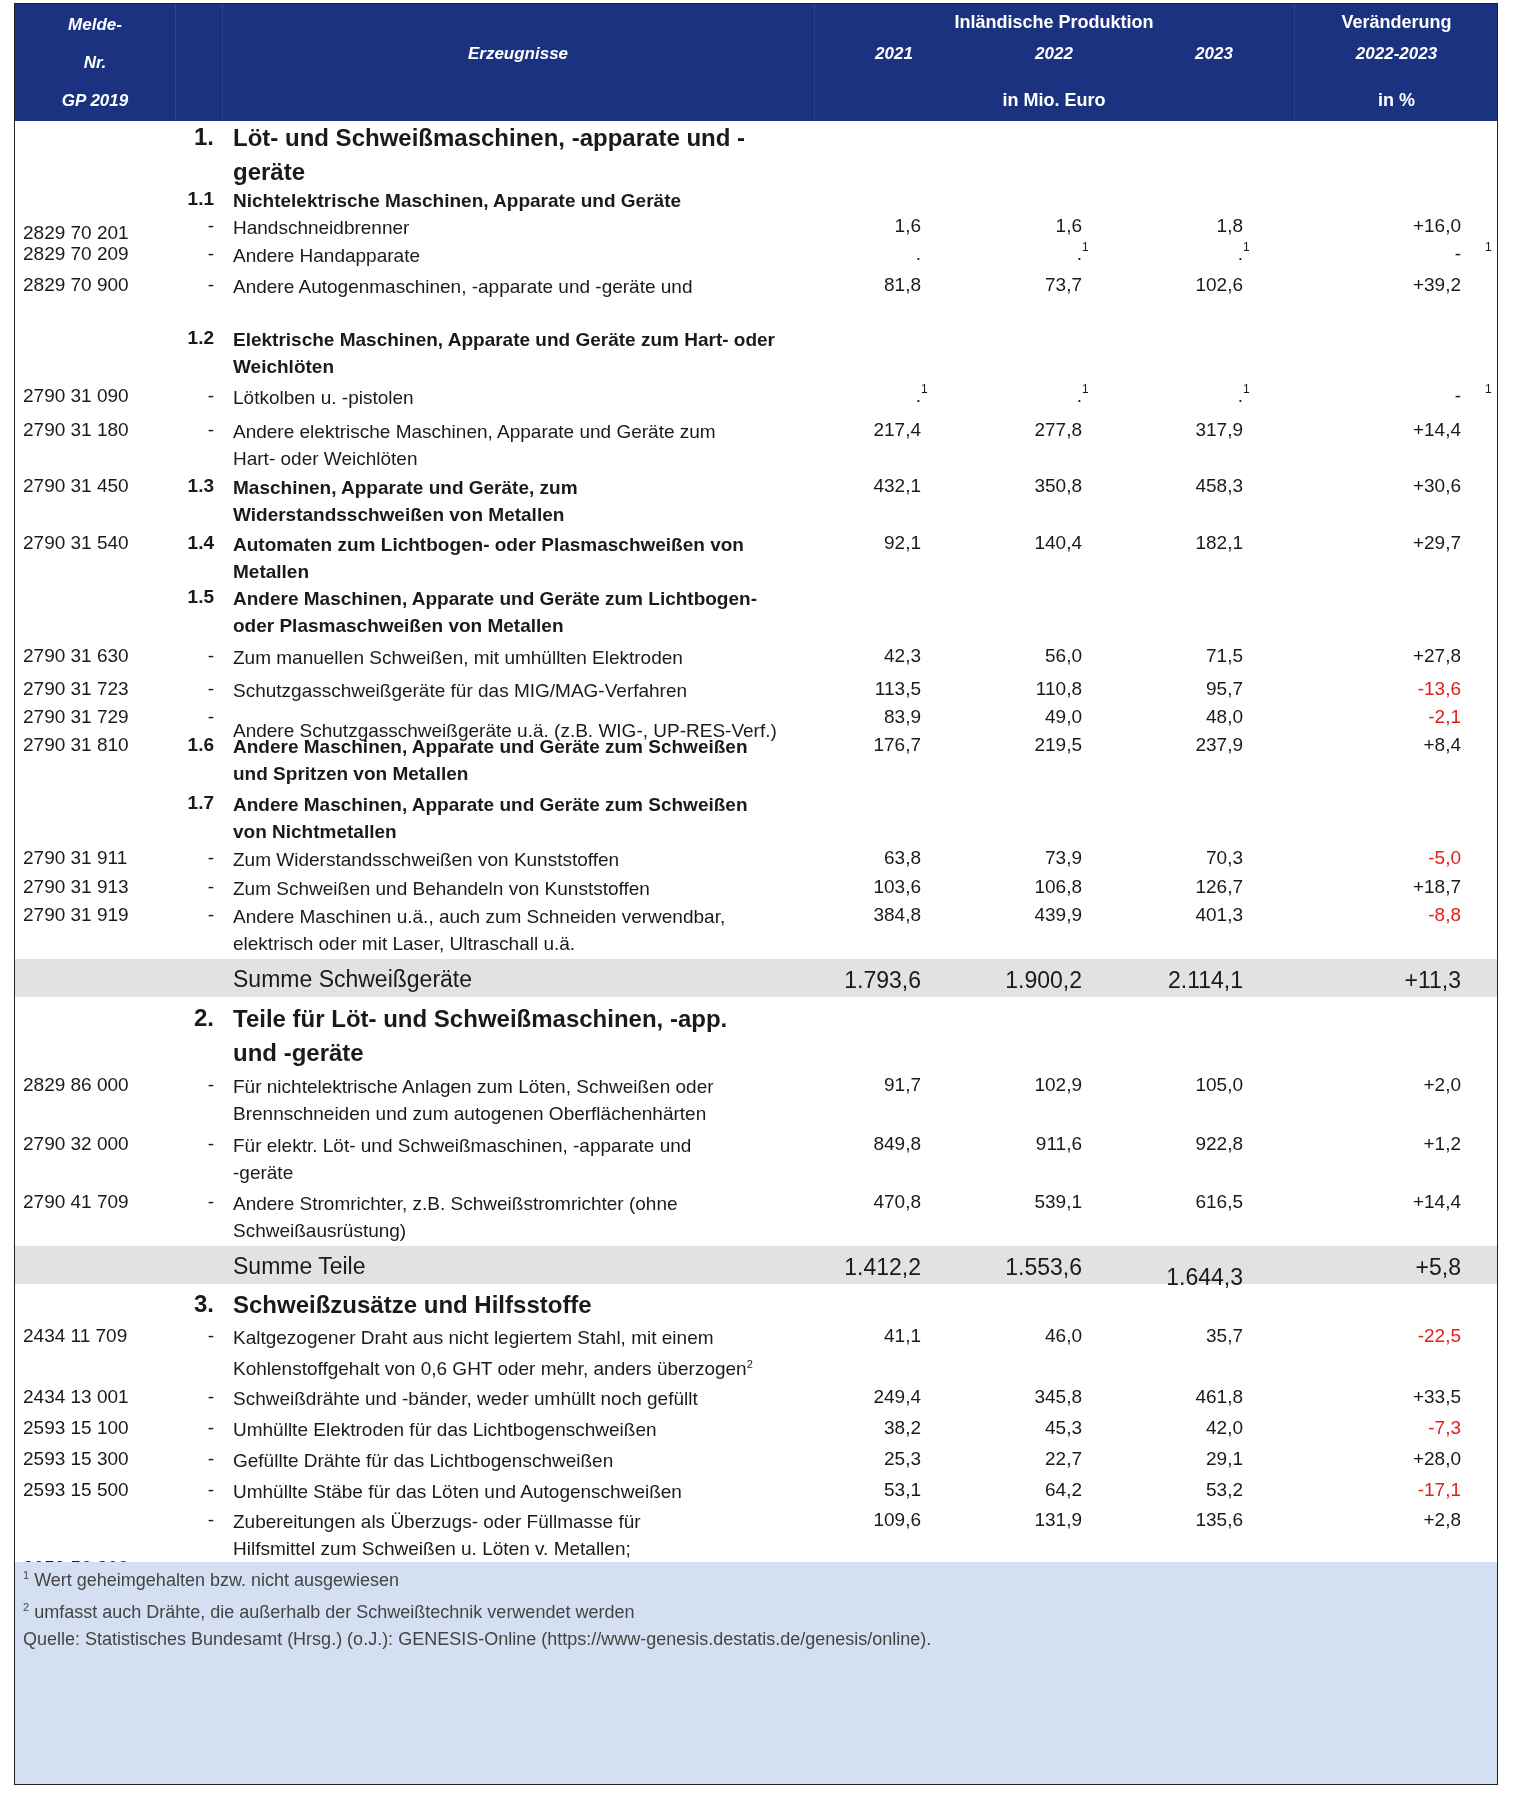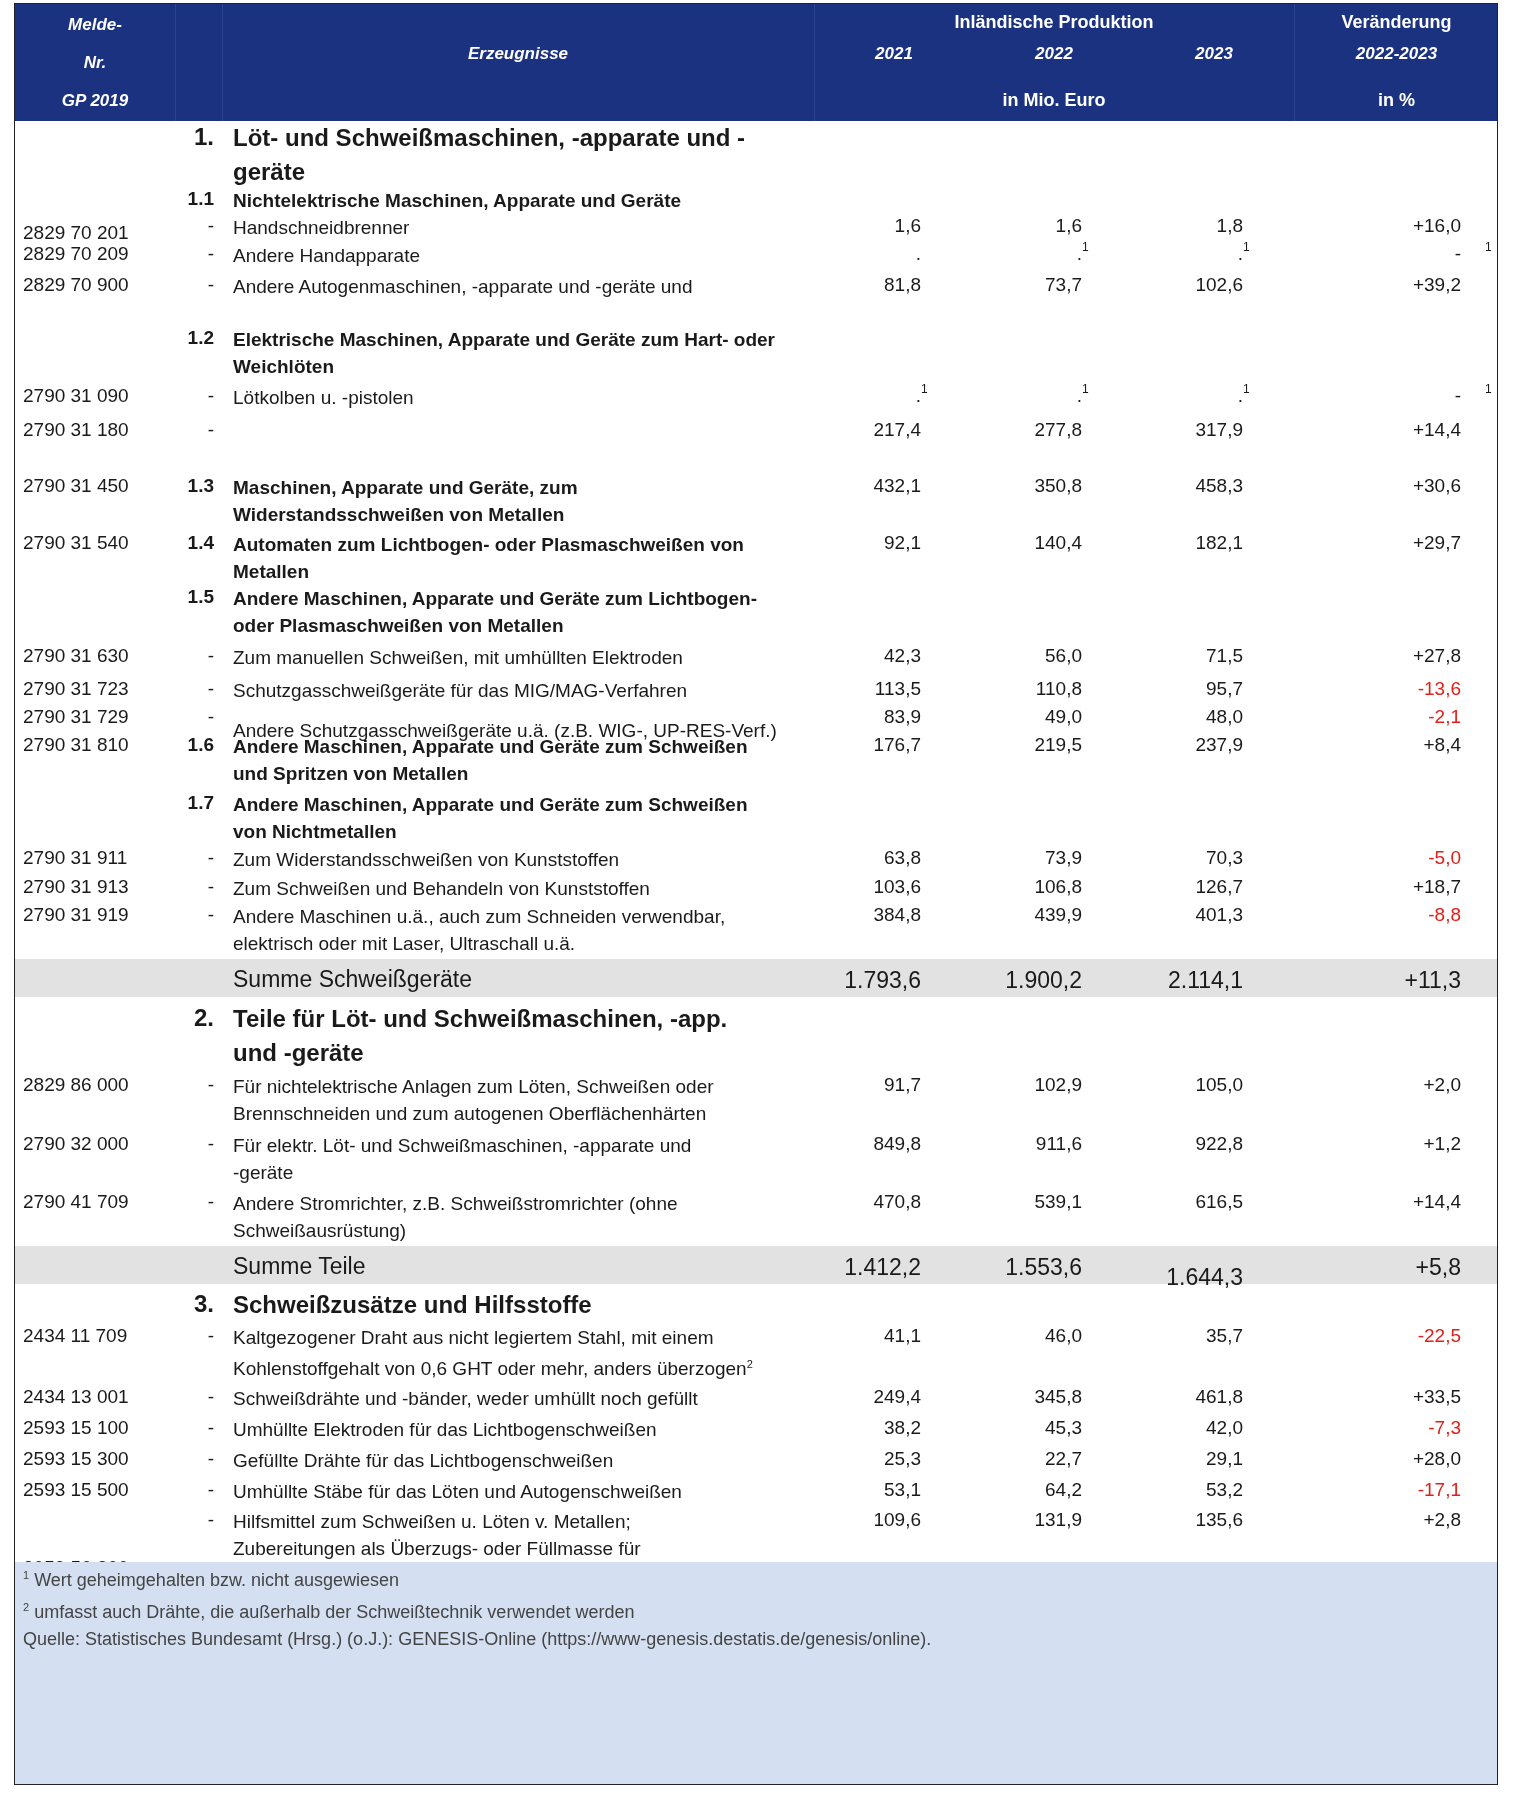--- a/index.html
+++ b/index.html
@@ -141,20 +141,24 @@
         <div class="v y2" style="top: 1px;">.</div>
         <span class="sup" style="left: 1067px; top: -2px;">1</span>
         <div class="v y3" style="top: 1px;">.</div>
         <span class="sup" style="left: 1228px; top: -2px;">1</span>
         <div class="v pc" style="top: 1px;">-</div>
         <span class="sup" style="left: 1470px; top: -2px;">1</span>
       </div>
       <div class="row " style="position: absolute; top: 297px; height: 54px;">
         <div class="code" style="top: 1px;">2790 31 180</div>
         <div class="num" style="top: 1px;">-</div>
+        <div class="label" style="top: 0px;">
+          <div>Andere elektrische Maschinen, Apparate und Geräte zum</div>
+          <div>Hart- oder Weichlöten</div>
+        </div>
         <div class="v y1" style="top: 1px;">217,4</div>
         <div class="v y2" style="top: 1px;">277,8</div>
         <div class="v y3" style="top: 1px;">317,9</div>
         <div class="v pc" style="top: 1px;">+14,4</div>
       </div>
       <div class="row " style="position: absolute; top: 353px; height: 54px;">
         <div class="code" style="top: 1px;">2790 31 450</div>
         <div class="num bold" style="top: 1px;">1.3</div>
         <div class="label bold" style="top: 0px;">
           <div>Maschinen, Apparate und Geräte, zum</div>
@@ -414,22 +418,22 @@
         </div>
         <div class="v y1" style="top: 1px;">53,1</div>
         <div class="v y2" style="top: 1px;">64,2</div>
         <div class="v y3" style="top: 1px;">53,2</div>
         <div class="v pc neg" style="top: 1px;">-17,1</div>
       </div>
       <div class="row " style="position: absolute; top: 1387px; height: 82px;">
         <div class="code" style="top: 1px; margin-top: 48px;">2059 56 200</div>
         <div class="num" style="top: 1px;">-</div>
         <div class="label" style="top: 0px;">
+          <div>Zubereitungen als Überzugs- oder Füllmasse für</div>
           <div>Hilfsmittel zum Schweißen u. Löten v. Metallen;</div>
-          <div>Zubereitungen als Überzugs- oder Füllmasse für</div>
           <div>Schweißelektroden oder -stäbe</div>
         </div>
         <div class="v y1" style="top: 1px;">109,6</div>
         <div class="v y2" style="top: 1px;">131,9</div>
         <div class="v y3" style="top: 1px;">135,6</div>
         <div class="v pc" style="top: 1px;">+2,8</div>
       </div>
       <div class="row  sum" style="position: absolute; top: 1467px; height: 38px;">
         <div class="code" style="top: 5px;"></div>
         <div class="num" style="top: 5px;"></div>

